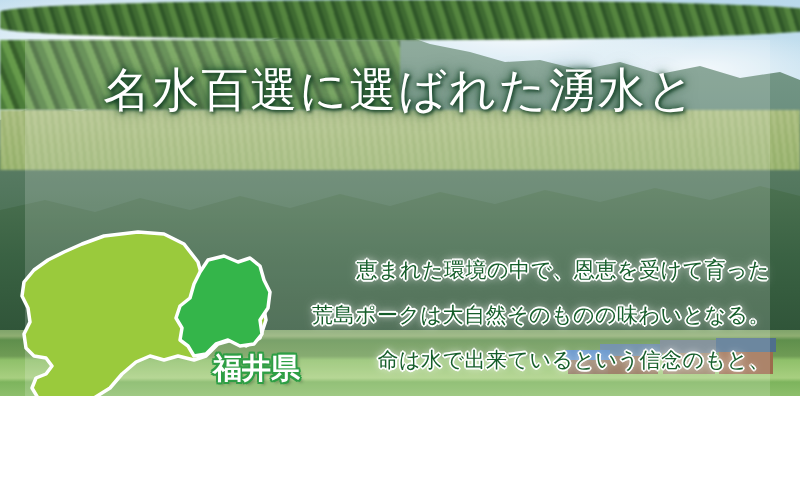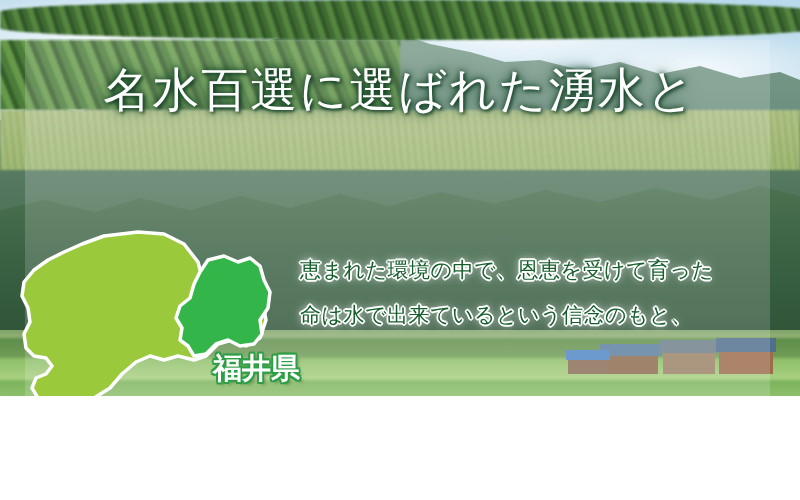--- a/index.html
+++ b/index.html
@@ -161,21 +161,21 @@
     color: #155e2a;
     letter-spacing: 0.5px;
     text-shadow:
       1.8px 0 0 #ffffff, -1.8px 0 0 #ffffff,
       0 1.8px 0 #ffffff, 0 -1.8px 0 #ffffff,
       1.3px 1.3px 0 #ffffff, -1.3px 1.3px 0 #ffffff,
       1.3px -1.3px 0 #ffffff, -1.3px -1.3px 0 #ffffff,
       0 0 7px rgba(255,255,255,.95),
       0 0 12px rgba(255,255,255,.8);
   }
-  .body-copy .bc-line { white-space: nowrap; }
+  .body-copy .bc-line { white-space: nowrap; text-align: right; }
 </style>
 </head>
 <body>
 
 <div id="stage">
 
   <div class="layer sky"></div>
 
   <svg class="layer ridge-far" width="800" height="300" viewBox="0 0 800 300" preserveAspectRatio="none">
     <defs>
@@ -261,16 +261,17 @@
                L176,56 L182,44 Z" fill="#34B54A" stroke="#FFFFFF" stroke-width="3.5" stroke-linejoin="round"></path>
     </svg>
   </div>
 
   <div class="map-label">
     <div>福井県</div>
   </div>
 
   <div class="body-copy">
     <div class="bc-line">恵まれた環境の中で、恩恵を受けて育った</div>
+    <div class="bc-line">荒島ポークは大自然そのものの味わいとなる。</div>
     <div class="bc-line">命は水で出来ているという信念のもと、</div>
   </div>
 
 </div>
 
 </body></html>

